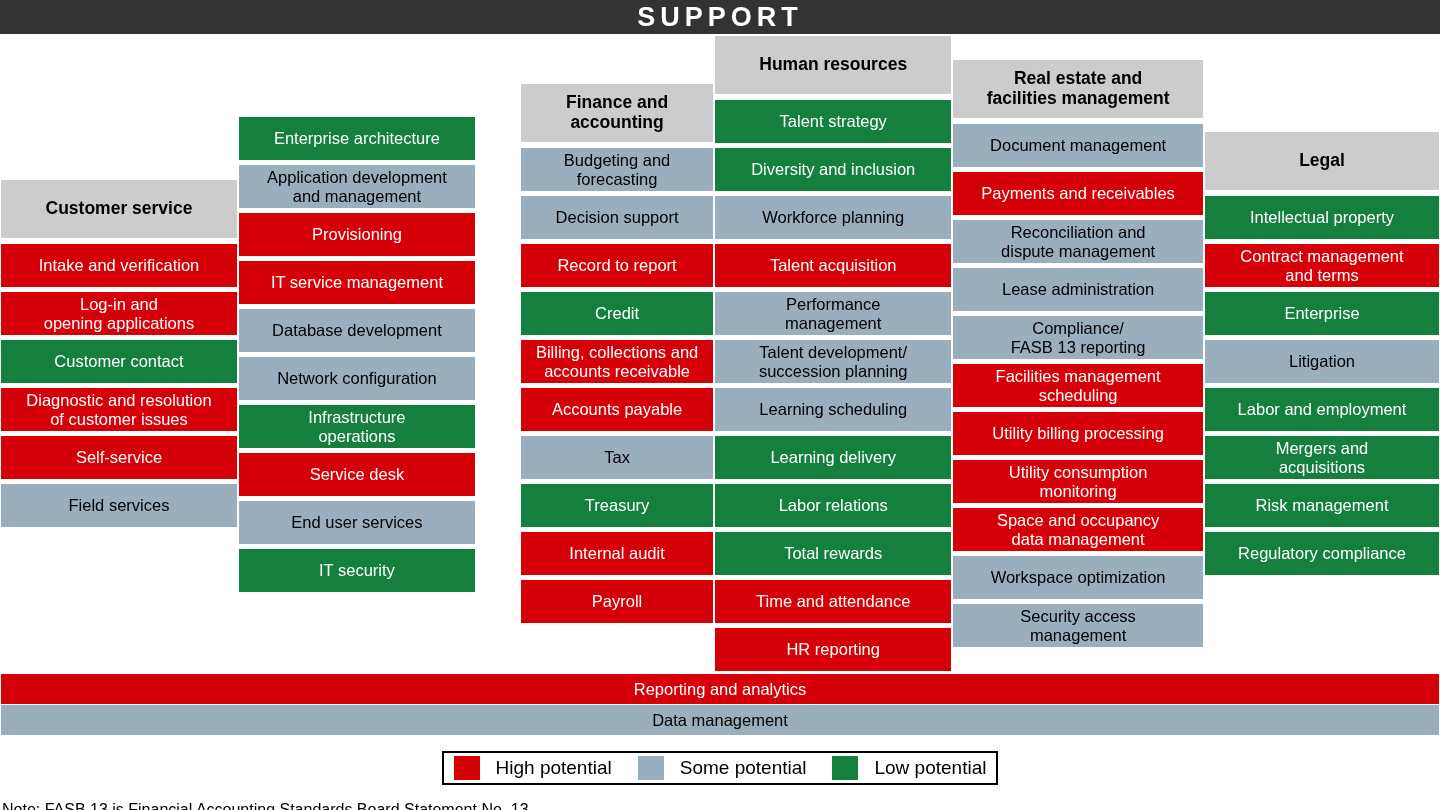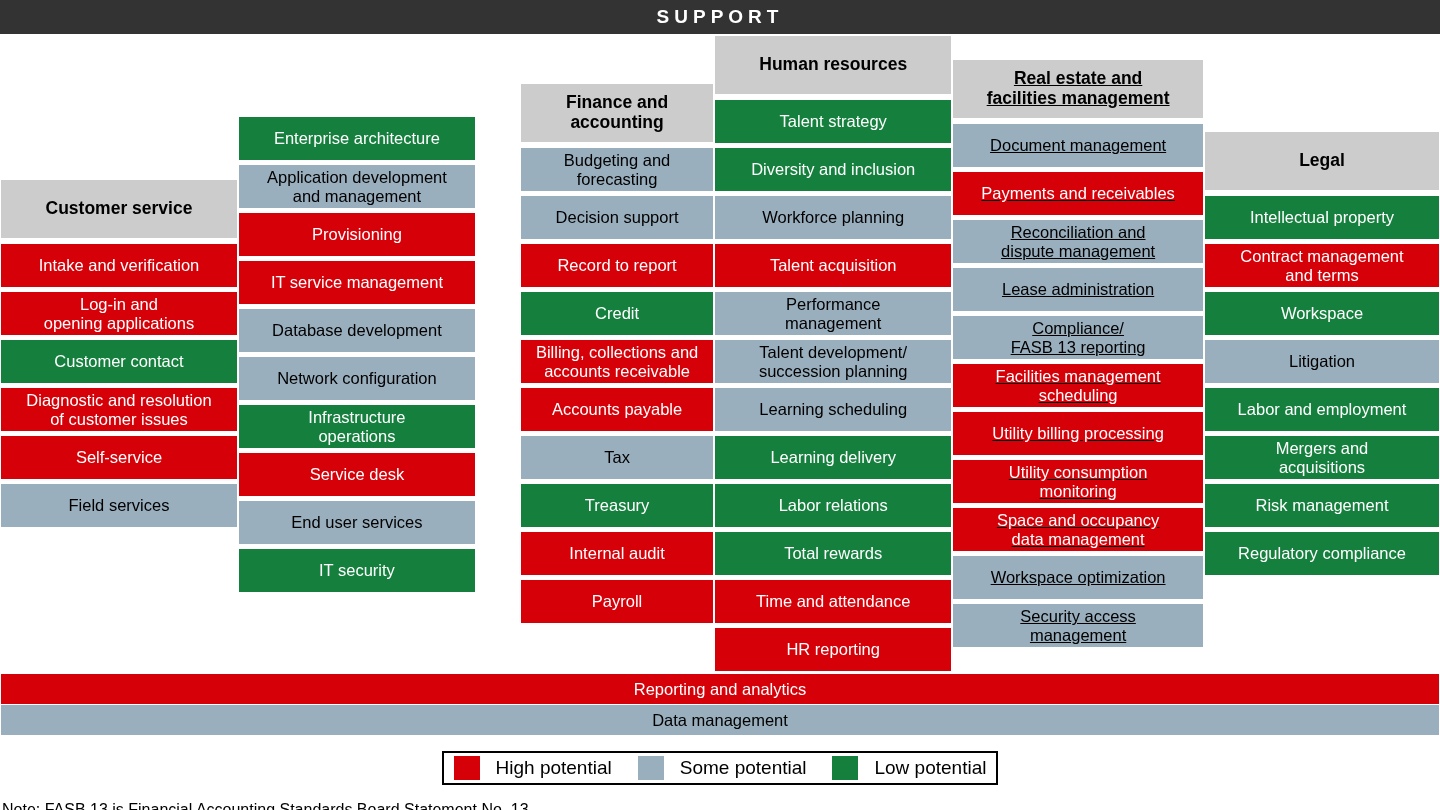--- a/index.html
+++ b/index.html
@@ -16,41 +16,41 @@
   }
 
   
   .title-bar {
     height: 34px;
     background: #333333;
     color: #ffffff;
     display: flex;
     align-items: center;
     justify-content: center;
-    font-size: 19px;
+    font-size: 27px;
     font-weight: bold;
     letter-spacing: 5px;
   }
 
   
   .grid {
     display: flex;
     align-items: center;
     width: 1440px;
     background: #ffffff;
   }
   .col {
     display: flex;
     flex-direction: column;
   }
   .col-0 { width: 240px; }
   .col-1 { width: 240px; }
   .col-2 { width: 240px; padding-left: 44px; }
   .col-3 { width: 240px; }
-  .col-4 { width: 254px; text-decoration: underline; }
+  .col-4 { width: 254px; }
   .col-5 { width: 238px; }
 
   .col-head {
     background: #cccccc;
     color: #000000;
     font-weight: bold;
     font-size: 17.5px;
     height: 58px;
     margin: 2px 1px 2px 1px;
     display: flex;
@@ -195,21 +195,21 @@
         <div class="cell high">Utility billing processing</div>
         <div class="cell high two-line">Utility consumption<br>monitoring</div>
         <div class="cell high two-line">Space and occupancy<br>data management</div>
         <div class="cell some">Workspace optimization</div>
         <div class="cell some two-line">Security access<br>management</div>
       </div>
       <div class="col col-5">
         <div class="col-head">Legal</div>
         <div class="cell low">Intellectual property</div>
         <div class="cell high two-line">Contract management<br>and terms</div>
-        <div class="cell low">Workspace</div>
+        <div class="cell low">Enterprise</div>
         <div class="cell some">Litigation</div>
         <div class="cell low">Labor and employment</div>
         <div class="cell low two-line">Mergers and<br>acquisitions</div>
         <div class="cell low">Risk management</div>
         <div class="cell low">Regulatory compliance</div>
       </div>
     </div>
 
   <div class="fullbars" id="fullbars">
       <div class="fullbar high">Reporting and analytics</div>

